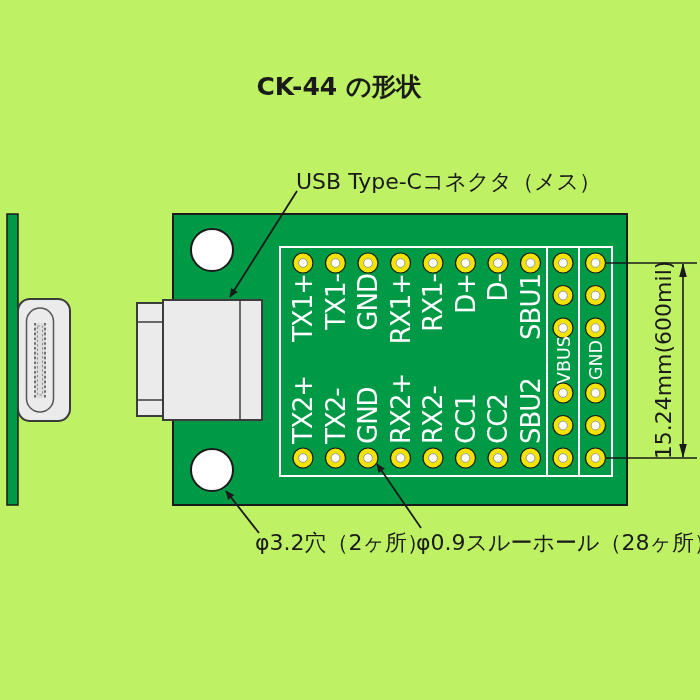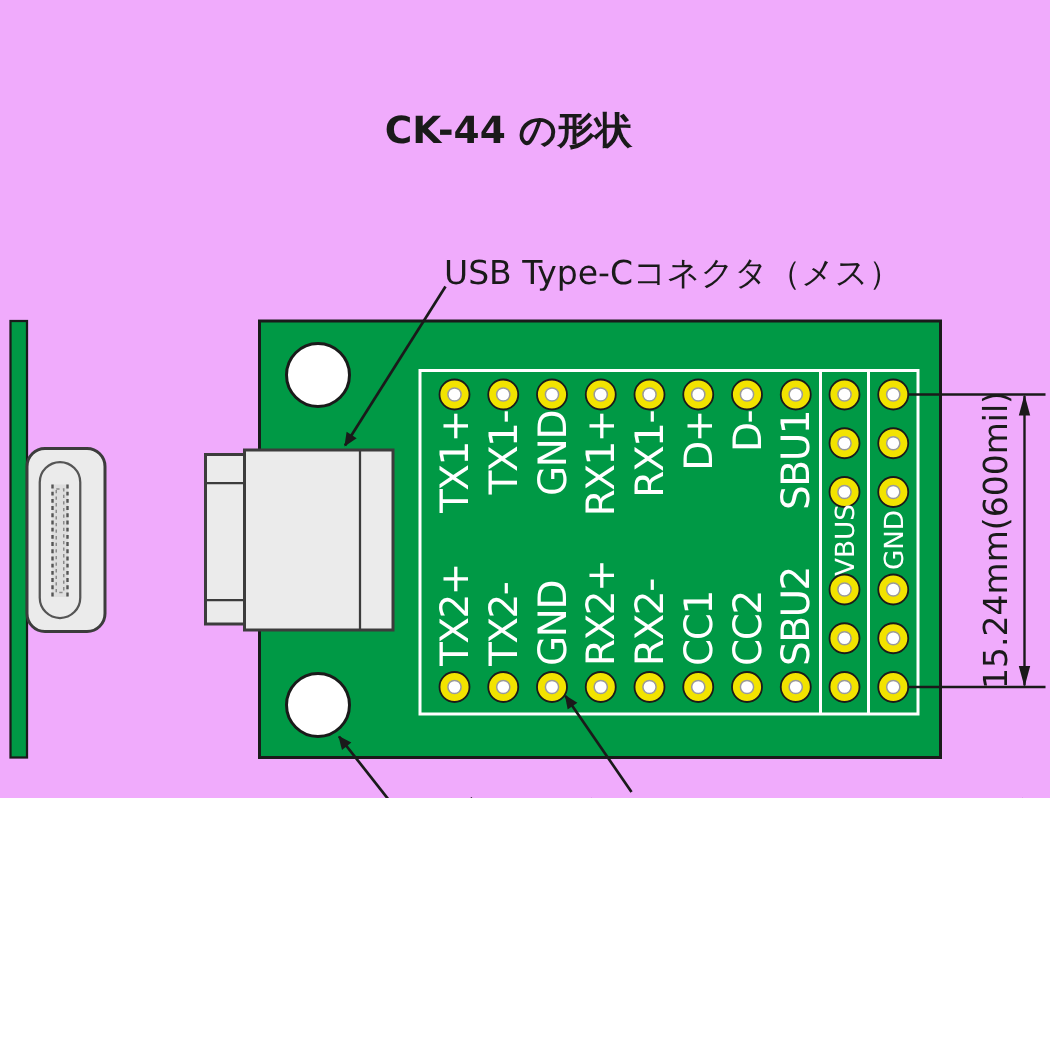--- a/index.html
+++ b/index.html
@@ -1,16 +1,16 @@
 <!DOCTYPE html>
 <html><head>
 <meta charset="utf-8">
 <style>
   html,body{margin:0;padding:0;background:#ffffff;}
-  .stage{position:relative;width:700px;height:532px;background:#f0abfc;overflow:hidden;
+  .stage{position:relative;width:700px;height:700px;background:#bef264;overflow:hidden;
          font-family:"DejaVu Sans",sans-serif;}
   svg{display:block;}
   text{font-family:"DejaVu Sans","Liberation Sans",sans-serif;}
   .title-text{font-size:25px;font-weight:bold;fill:#1a1a1a;}
   .anno-text{font-size:22px;fill:#1a1a1a;}
   .dim-text{font-size:22px;fill:#1a1a1a;}
   .pin-text{font-size:26px;fill:#ffffff;letter-spacing:-1px;}
   .power-text{font-size:17.5px;fill:#ffffff;}
 </style>
 </head>

